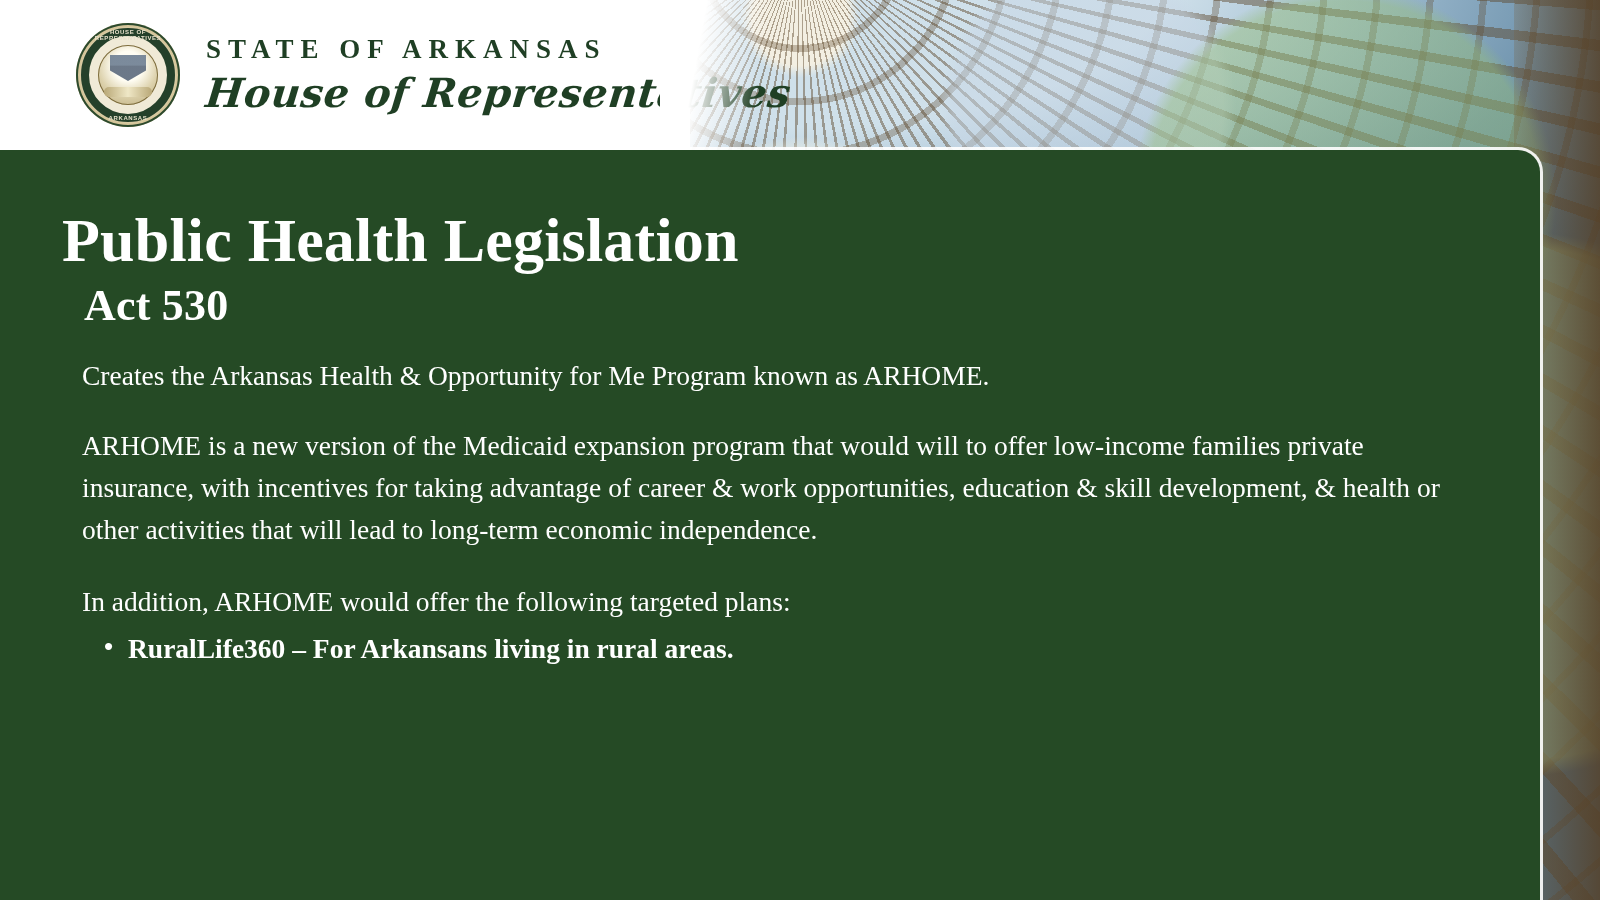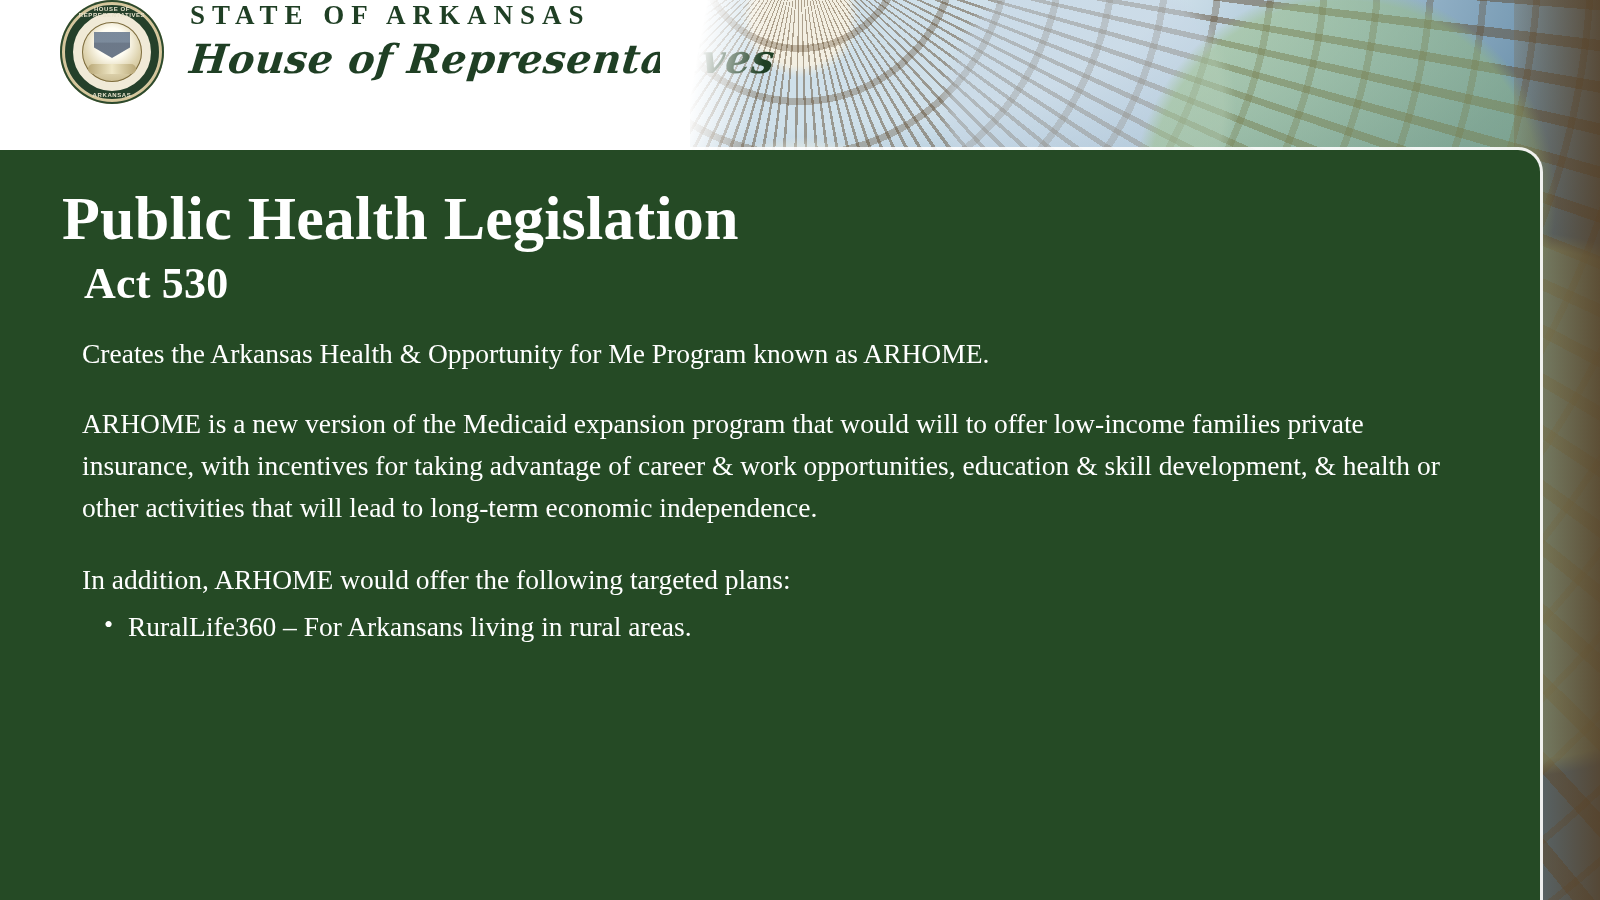--- a/index.html
+++ b/index.html
@@ -77,21 +77,22 @@
 
   
   .header {
     position: absolute;
     left: 0;
     top: 0;
     width: 690px;
     height: 150px;
     background: #ffffff;
     display: flex;
-    padding-left: 60px;
+    align-items: center;
+    padding-left: 76px;
     box-sizing: border-box;
   }
   .header::after {
     content: "";
     position: absolute;
     right: -90px;
     top: 0;
     width: 120px;
     height: 150px;
     background: linear-gradient(100deg, #ffffff 0%, #ffffff 32%, rgba(255,255,255,0) 78%);
@@ -180,21 +181,21 @@
   
   .card {
     position: absolute;
     left: 0;
     top: 150px;
     width: 1540px;
     height: 750px;
     background: #254a25;
     border-top-right-radius: 22px;
     box-shadow: 0 0 0 3px rgba(255,255,255,.9);
-    padding: 36px 58px 0 62px;
+    padding: 58px 58px 0 62px;
     box-sizing: border-box;
     color: #ffffff;
   }
 
   .title {
     font-family: "Liberation Serif", serif;
     font-weight: bold;
     font-size: 62px;
     line-height: 1.06;
     margin: 0 0 2px 0;
@@ -216,21 +217,21 @@
     max-width: 1420px;
   }
   .body-block.p2 { margin-top: 28px; }
   .body-block.p3 { margin-top: 30px; }
 
   .plan-list {
     list-style: none;
     margin: 4px 0 0 0;
     padding: 0 0 0 42px;
     font-family: "Liberation Serif", serif;
-    font-weight: normal;
+    font-weight: bold;
     font-size: 27.5px;
     line-height: 1.62;
   }
   .plan-list li {
     position: relative;
     padding-left: 24px;
   }
   .plan-list li::before {
     content: "\2022";
     position: absolute;

